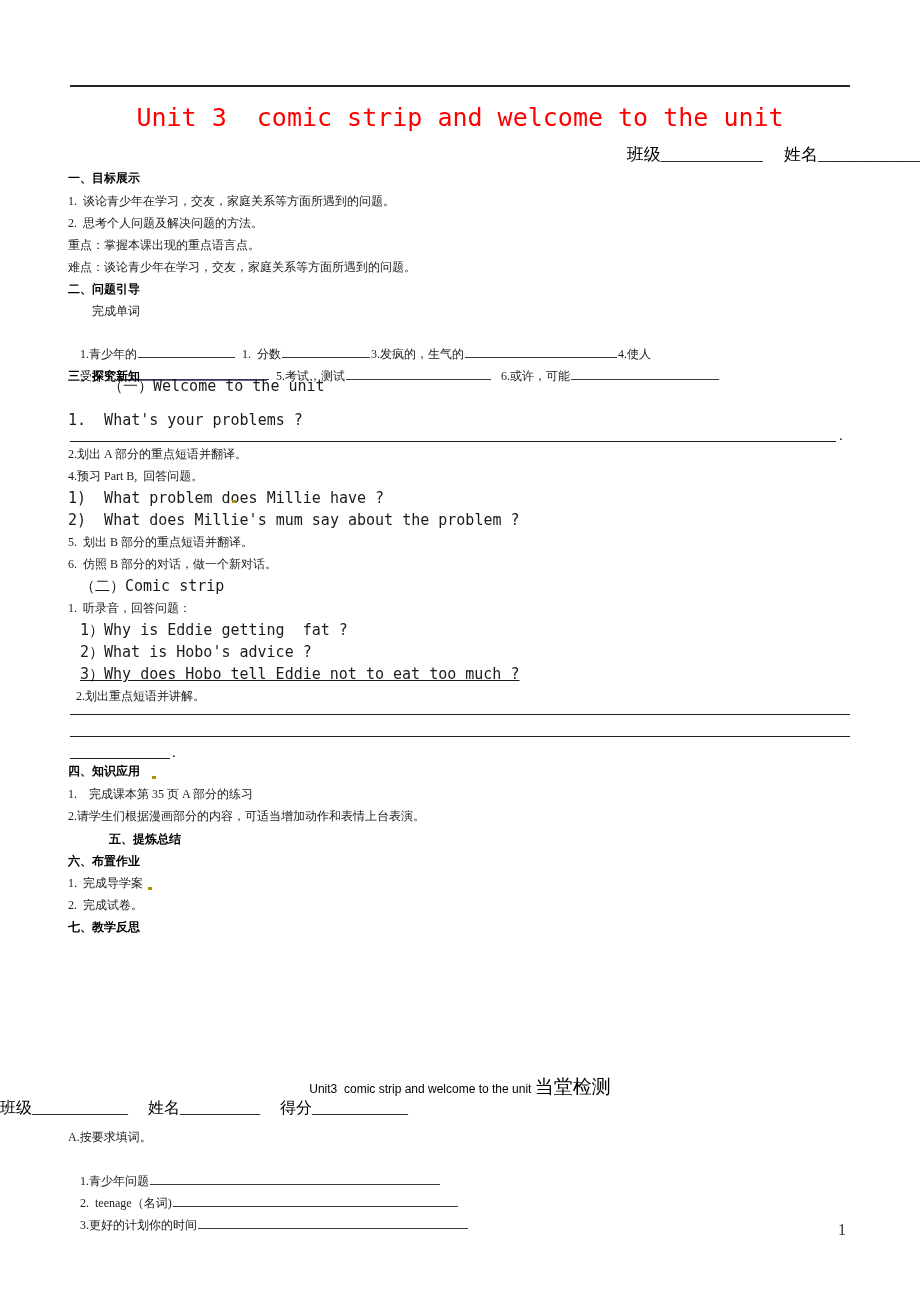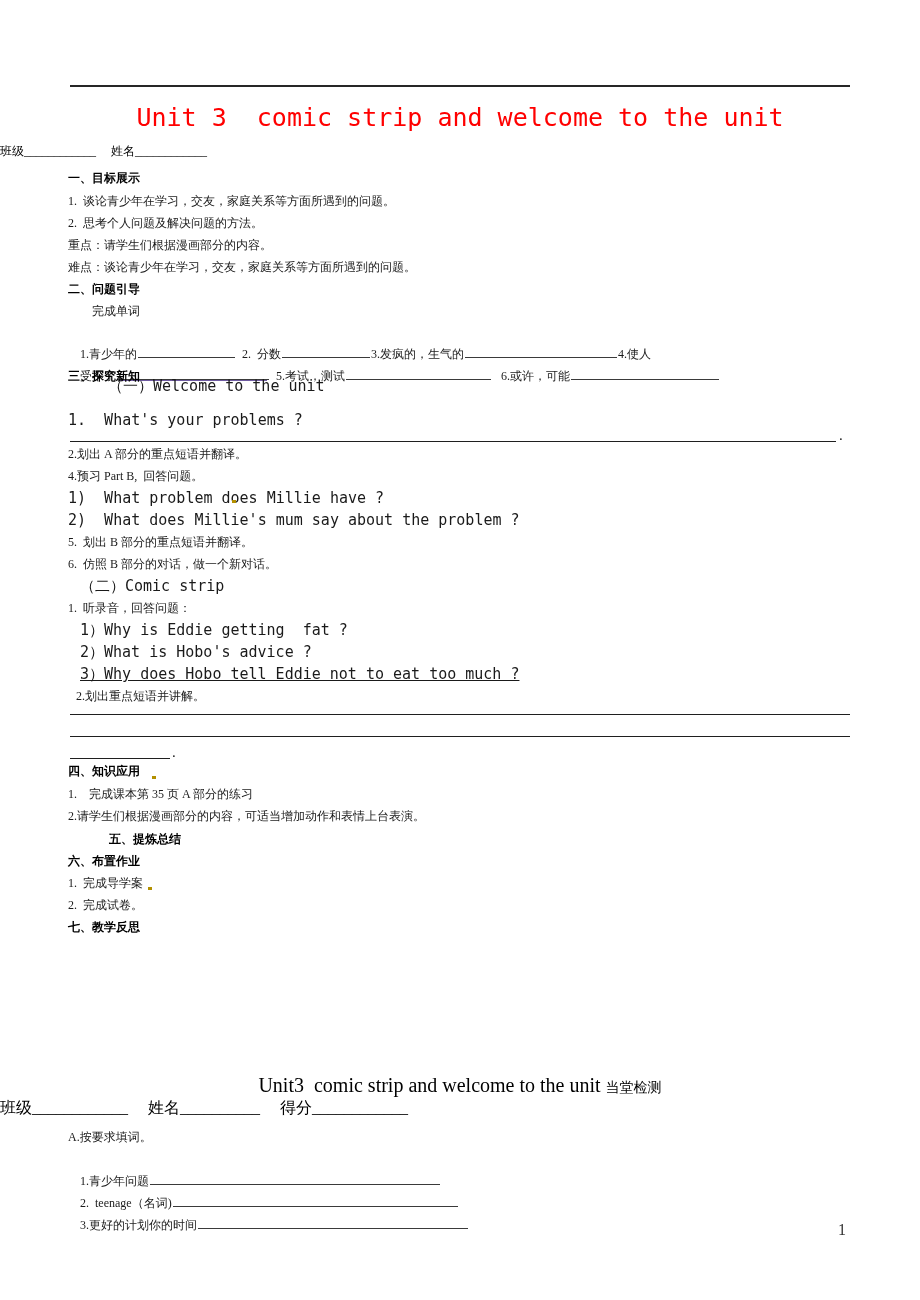--- a/index.html
+++ b/index.html
@@ -44,38 +44,38 @@
     font-size: 25px;
     letter-spacing: 0px;
     color: #ff0000;
     white-space: pre;
   }
   .doc-subline {
     position: absolute;
     left: 0;
     top: 143px;
     width: 920px;
-    text-align: left;
-    font-size: 12px;
+    text-align: right;
+    font-size: 17px;
     white-space: pre;
   }
   .quiz-title {
     position: absolute;
     left: 0;
     top: 1074px;
     width: 920px;
     text-align: center;
     font-family: "DejaVu Sans Mono", "Liberation Mono", monospace;
     font-size: 17px;
     color: #000000;
     white-space: pre;
   }
   .quiz-title .cn {
     font-family: "Liberation Serif", "DejaVu Serif", serif;
-    font-size: 14px;
+    font-size: 19px;
   }
   .quiz-subline {
     position: absolute;
     left: 0;
     top: 1098px;
     width: 920px;
     text-align: left;
     font-size: 16px;
     white-space: pre;
   }
@@ -87,22 +87,22 @@
     font-size: 12px;
     line-height: 22px;
     white-space: pre;
     color: #1a1a1a;
   }
   .line.bold {
     font-weight: bold;
     color: #000000;
   }
   .mono {
-    font-family: Liberation Serif, serif;
-    font-size: 20px;
+    font-family: Liberation Sans, sans-serif;
+    font-size: 12px;
   }
   .mix-mono {
     font-family: "DejaVu Sans Mono", "Liberation Mono", monospace;
     font-size: 15px;
   }
 
   
   .blank {
     display: inline-block;
     border-bottom: 1px solid #3a3a3a;
@@ -155,28 +155,28 @@
 <div class="page">
 
   <div class="header-rule"></div>
 
   <div class="doc-title">Unit 3  comic strip and welcome to the unit</div>
   <div class="doc-subline">班级____________     姓名____________</div>
 
   <div class="line bold" style="top:167px;">一、目标展示</div>
   <div class="line" style="top:190px;">1.  谈论青少年在学习，交友，家庭关系等方面所遇到的问题。</div>
   <div class="line" style="top:212px;">2.  思考个人问题及解决问题的方法。</div>
-  <div class="line" style="top:234px;">重点：请学生们根据漫画部分的内容。</div>
+  <div class="line" style="top:234px;">重点：掌握本课出现的重点语言点。</div>
   <div class="line" style="top:256px;">难点：谈论青少年在学习，交友，家庭关系等方面所遇到的问题。</div>
 
   <div class="line bold" style="top:278px;">二、问题引导</div>
   <div class="line" style="top:300px; left:92px;">完成单词</div>
 
   <div class="line" style="top:321px;">
-    <span>1.青少年的</span><span class="blank" style="width:97px;"></span><span>  </span><span>2.  分数</span><span class="blank" style="width:88px;"></span><span>3.发疯的，生气的</span><span class="blank" style="width:152px;"></span><span>4.使人</span>
+    <span>1.青少年的</span><span class="blank" style="width:97px;"></span><span>  </span><span>1.  分数</span><span class="blank" style="width:88px;"></span><span>3.发疯的，生气的</span><span class="blank" style="width:152px;"></span><span>4.使人</span>
   </div>
 
   <div class="line" style="top:343px;">
     <span>受不了</span><span class="blank-dbl" style="width:152px;"></span><span>  </span><span>5.考试，测试</span><span class="blank" style="width:145px;"></span><span>   </span><span>6.或许，可能</span><span class="blank" style="width:148px;"></span>
   </div>
 
   <div class="line bold" style="top:365px;">三、探究新知</div>
   <div class="line mix-mono" style="top:375px;margin-left:40px;">（一）Welcome to the unit</div>
   <div class="line mix-mono" style="top:409px;">1.  What's your problems ?</div>
 

